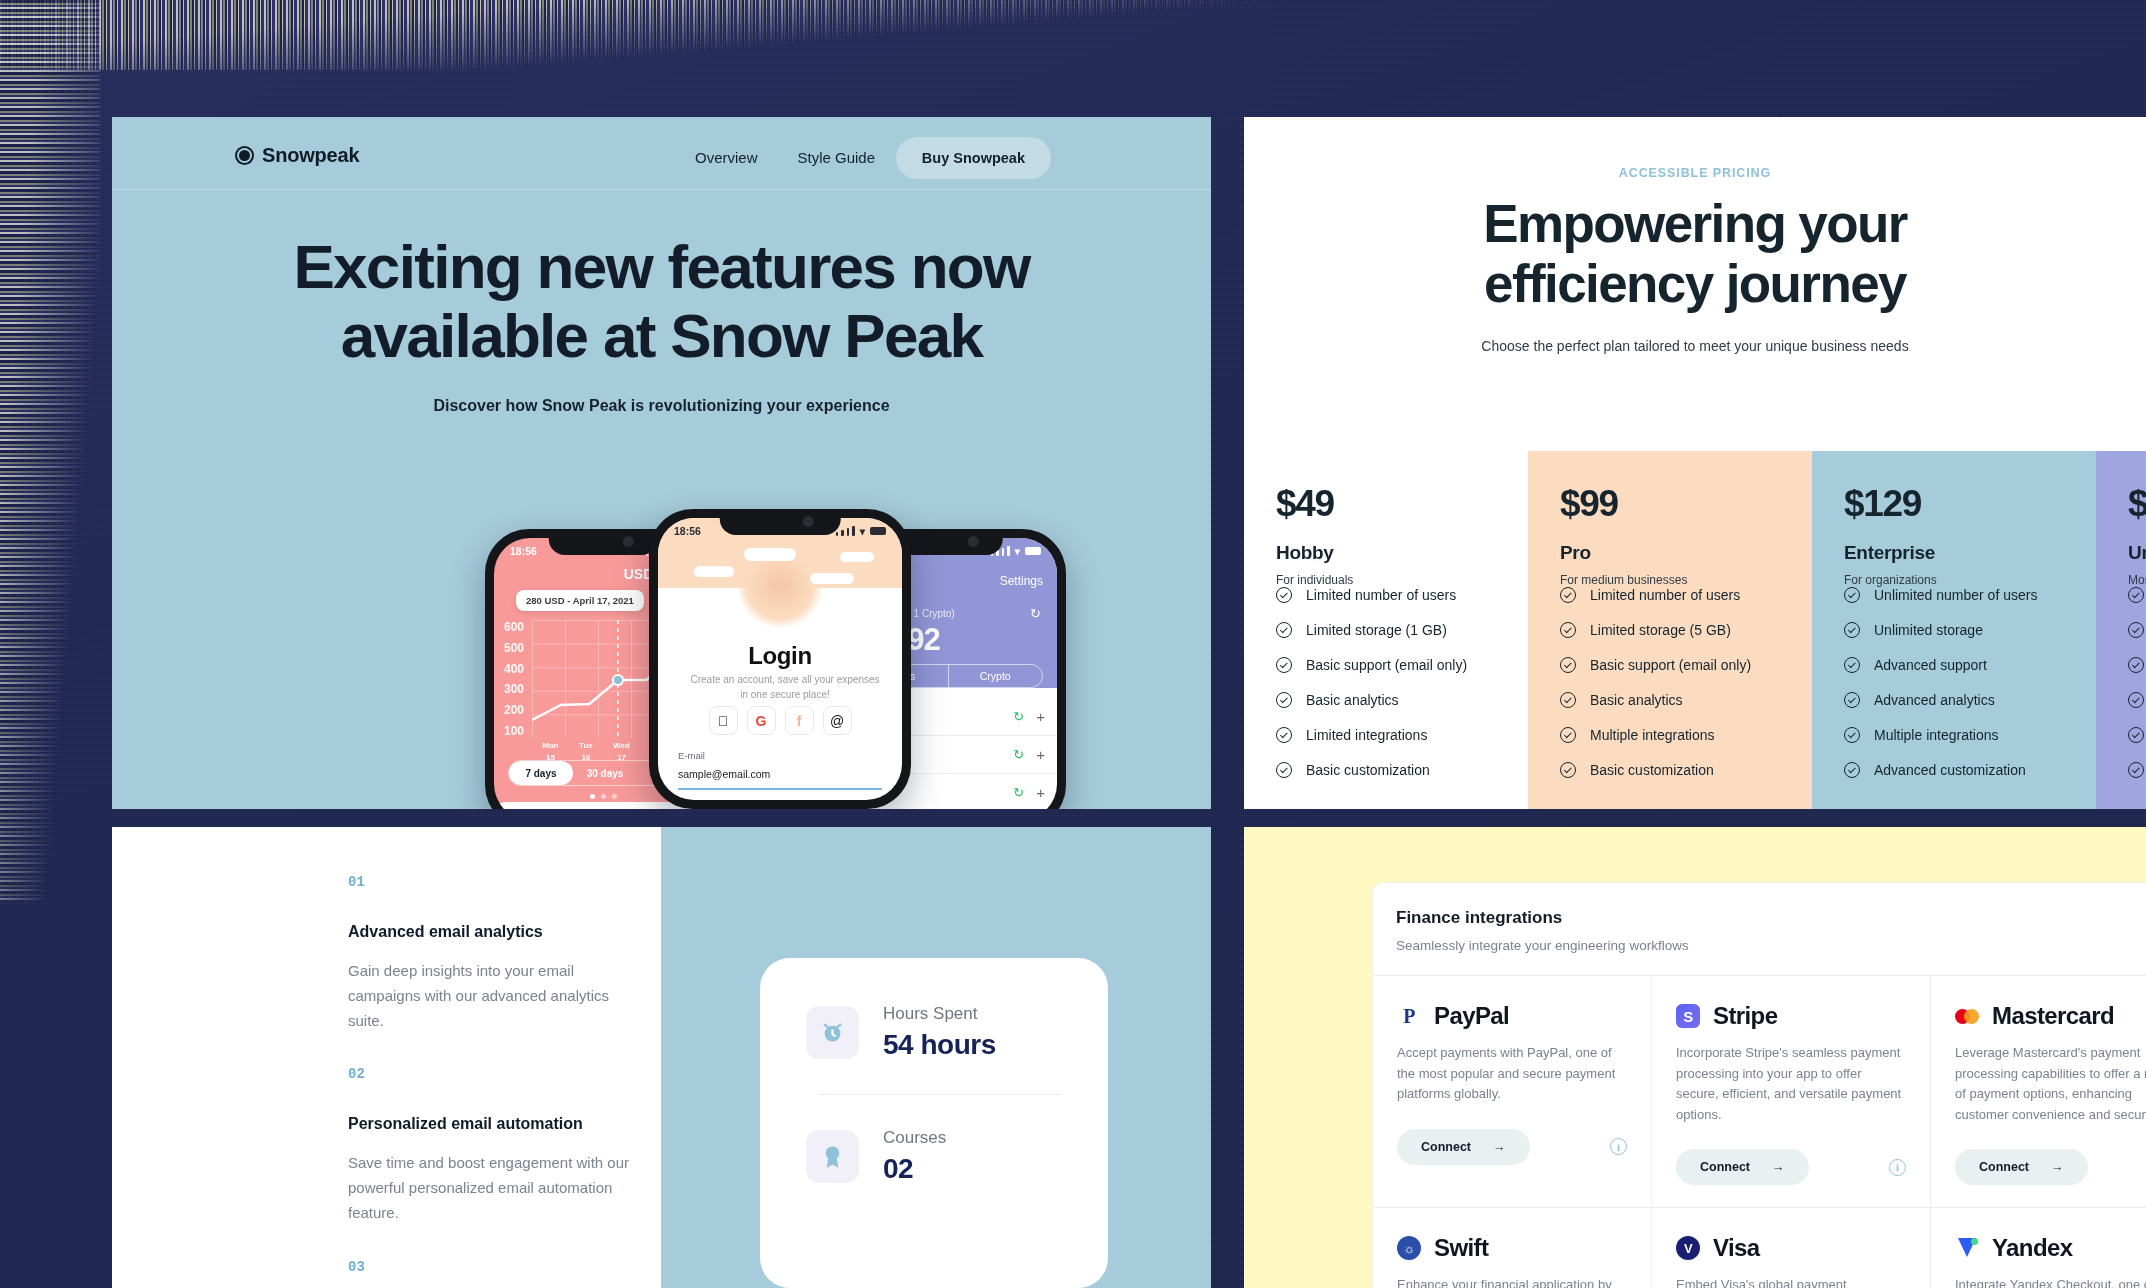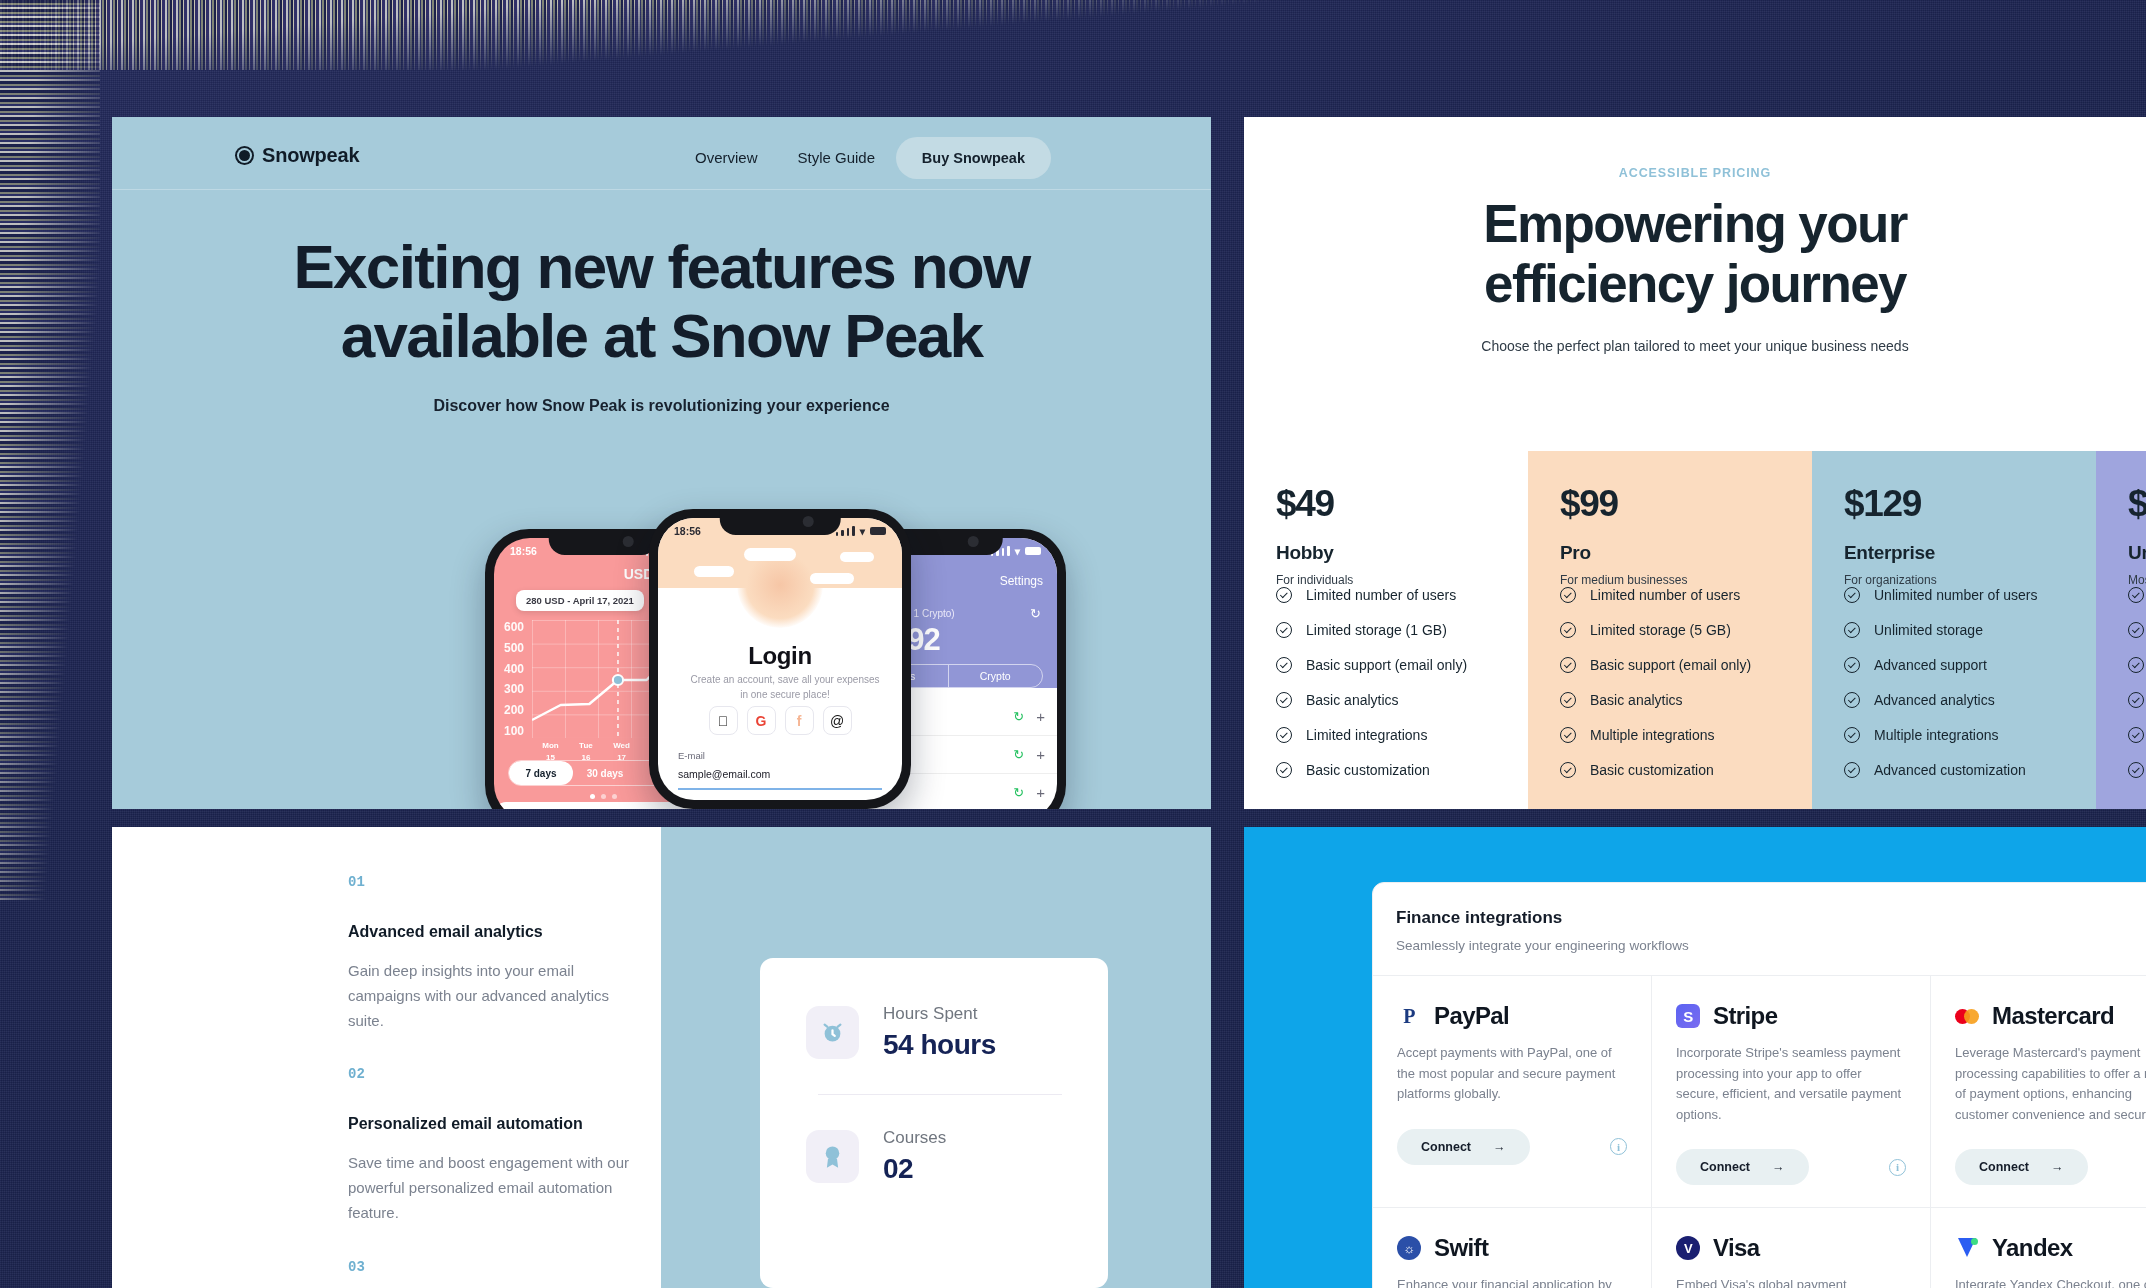--- a/index.html
+++ b/index.html
@@ -161,30 +161,30 @@
 
   
   #features{ left:112px; top:827px; width:1099px; height:461px; background:#fff; display:flex; }
   .feat-col{ flex:0 0 549px; padding:47px 0 0 236px; }
   .fnum{ font-size:14px; font-weight:700; color:#6fb0d0; font-family:"Liberation Mono",monospace; }
   .ftitle{ margin-top:33px; font-size:16px; font-weight:700; color:#101b27; }
   .ftext{ margin-top:18px; font-size:15px; line-height:1.65; color:#7b828f; width:300px; }
   .fgap{ height:33px; }
   .stat-col{ flex:1; background:#a6cbda; position:relative; }
   .statcard{ position:absolute; left:99px; top:131px; width:348px; height:330px;
-             background:#fff; border-radius:13px; padding:46px 0 0 46px; }
+             background:#fff; border-radius:30px; padding:46px 0 0 46px; }
   .statrow{ display:flex; align-items:center; gap:24px; }
   .sticon{ width:53px;height:53px;border-radius:13px;background:#f1eff7;
            display:flex;align-items:center;justify-content:center; }
   .stlabel{ font-size:17px; color:#70767f; }
   .stvalue{ margin-top:5px; font-size:28px; font-weight:700; color:#152356; letter-spacing:-.5px;}
   .stdiv{ margin:33px 46px 33px 12px; height:1px; background:#eceaf2; }
 
   
-  #integrations{ left:1244px; top:827px; width:902px; height:461px; background:#0ea5e9; }
+  #integrations{ left:1244px; top:827px; width:902px; height:461px; background:#fef9c3; }
   .intcard{ position:absolute; left:128px; top:55px; right:-260px; bottom:-120px;
             border:1px solid #eceef1; border-radius:12px; background:#fff; overflow:hidden; }
   .inthead{ padding:25px 0 22px 23px; border-bottom:1px solid #eceef1; }
   .inthead h3{ font-size:17px; font-weight:700; color:#141c29; }
   .inthead p{ margin-top:10px; font-size:13.5px; color:#7b828f; }
   .intgrid{ display:grid; grid-template-columns:repeat(3,279px); }
   .intcell{ border-right:1px solid #eceef1; border-bottom:1px solid #eceef1; padding:26px 24px 22px 24px; }
   .intname{ display:flex; align-items:center; gap:13px; font-size:24px; font-weight:700;
             color:#0f1620; letter-spacing:-.6px; }
   .intdesc{ margin-top:13px; font-size:13px; line-height:1.58; color:#7b828f; }

